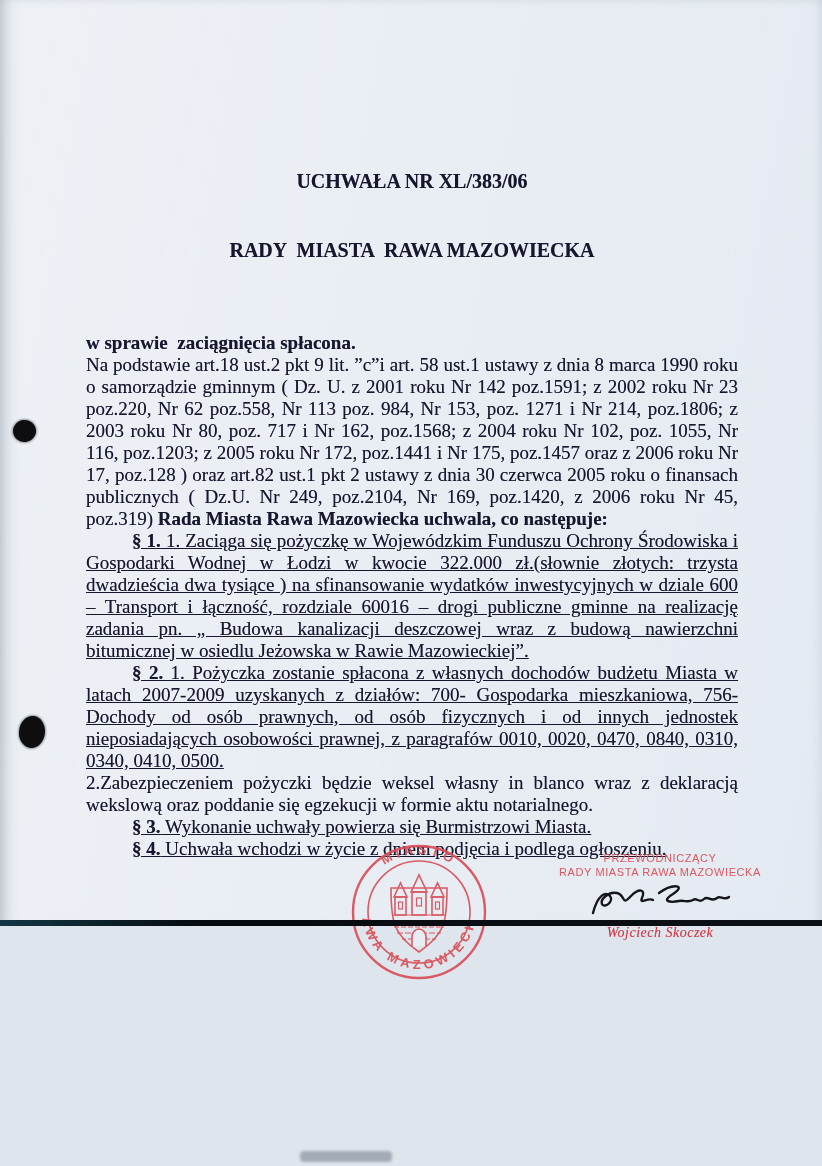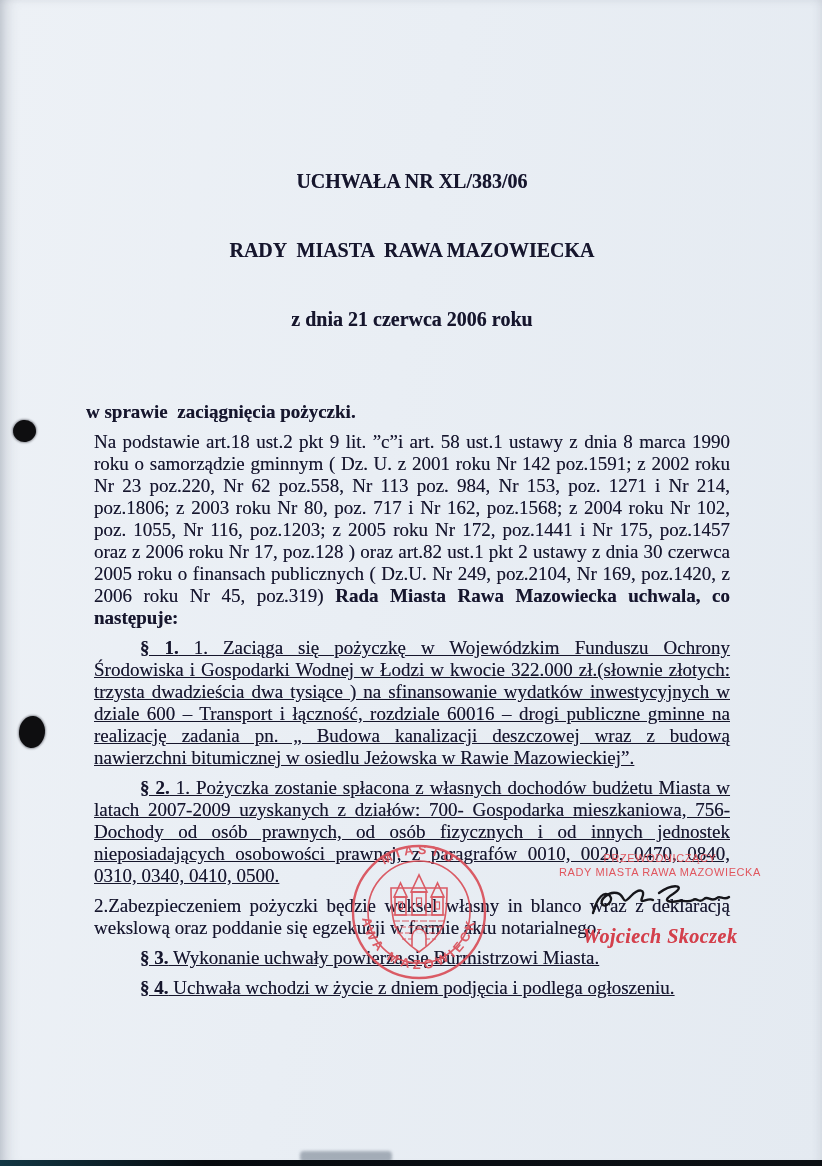--- a/index.html
+++ b/index.html
@@ -3,33 +3,33 @@
 <meta charset="utf-8">
 <style>
   html,body{margin:0;padding:0;}
   body{
     width:822px;height:1166px;
     font-family:"Liberation Serif","DejaVu Serif",serif;
     background:#dfe5ec;
     overflow:hidden;
   }
   .page{
-    position:relative;width:822px;height:1166px;
+    position:relative;width:822px;height:926px;
     background:linear-gradient(100deg,#edf1f6 0%,#e9eef4 45%,#e4eaf1 100%);
     box-shadow:inset 12px 0 18px -12px rgba(60,70,90,.45), inset -6px 0 14px -10px rgba(60,70,90,.3);
     color:#16162c;
   }
   .content{
     position:absolute;left:86px;top:0;width:652px;
     font-size:19px;line-height:22px;
     text-shadow:0 0 .5px rgba(25,25,70,.55);
   }
   .title-block{margin-top:124px;text-align:center;font-weight:bold;font-size:20px;line-height:23px;white-space:pre-wrap;}
   .subject{margin:24px 0 0 0;font-weight:bold;white-space:pre-wrap;}
-  p.body-par{margin:8px;text-align:justify;}
+  p.body-par{margin:0;text-align:justify;}
   .preamble{margin-top:20px;}
   .indent{text-indent:64px;display:inline;}
   .ind-par{text-indent:46px;text-decoration:underline;}
   .mt8{margin-top:8px;}
   .mt14{margin-top:14px;}
   .mt26{margin-top:26px;}
   .mt22{margin-top:22px;}
   .no-just{text-align:left !important;}
   b{font-weight:bold;}
 
@@ -41,21 +41,21 @@
   .stamp svg{display:block;}
 
   .sig-block{position:absolute;left:552px;top:851px;width:216px;text-align:center;}
   .sig-role{
     font-family:"Liberation Sans","DejaVu Sans",sans-serif;
     color:#e0565e;font-size:11px;line-height:14px;letter-spacing:.6px;
     white-space:nowrap;
   }
   .sig-hand{margin:4px 0 0 8px;}
   .sig-name{
-    color:#d4404c;font-size:20px;font-weight:bold;font-style:italic;
+    color:#d4404c;font-size:14px;font-weight:normal;font-style:italic;
     margin-top:0px;letter-spacing:.5px;
     text-shadow:0 0 .6px rgba(210,60,75,.6);
   }
 
   .scan-smudge{position:absolute;left:300px;top:1151px;width:92px;height:11px;background:#939da9;border-radius:4px;filter:blur(1.5px);opacity:.8;}
   .scan-edge-bottom{
     position:absolute;left:0;bottom:0;width:822px;height:6px;
     background:linear-gradient(to right,#123744 0%,#060a0e 25%,#0a0e13 60%,#0c1014 100%);
   }
 </style>
@@ -65,24 +65,23 @@
 <div class="page">
 
   <div class="hole hole-1"></div>
   <div class="hole hole-2"></div>
 
   <div class="content">
 
     <div class="title-block">
       <div>UCHWAŁA NR XL/383/06</div>
       <div>RADY  MIASTA  RAWA MAZOWIECKA</div>
-      <div>z dnia 21 czerwca 2006 roku</div>
     </div>
 
-    <p class="subject">w sprawie  zaciągnięcia pożyczki.</p>
+    <p class="subject">w sprawie  zaciągnięcia spłacona.</p>
 
     <p class="body-par preamble"><span class="indent">Na podstawie art.18 ust.2  pkt 9 lit. ”c”i art. 58 ust.1  ustawy z dnia 8 marca 1990 roku o samorządzie gminnym ( Dz. U. z  2001 roku Nr 142  poz.1591; z 2002 roku  Nr 23 poz.220, Nr 62 poz.558, Nr 113 poz. 984, Nr 153, poz. 1271 i Nr 214, poz.1806; z 2003 roku Nr 80, poz. 717 i Nr 162, poz.1568; z 2004 roku  Nr 102, poz. 1055, Nr 116, poz.1203; z 2005 roku Nr 172, poz.1441 i Nr 175, poz.1457 oraz z 2006 roku Nr 17, poz.128 ) oraz art.82 ust.1  pkt 2 ustawy z dnia 30 czerwca 2005 roku o finansach publicznych ( Dz.U. Nr 249, poz.2104, Nr 169, poz.1420, z 2006 roku Nr 45, poz.319) </span><b>Rada Miasta Rawa Mazowiecka uchwala,  co następuje:</b></p>
 
     <p class="body-par ind-par mt8"><b>§ 1.</b><span> 1. Zaciąga się pożyczkę w Wojewódzkim Funduszu Ochrony Środowiska i Gospodarki Wodnej w Łodzi w kwocie 322.000 zł.(słownie złotych: trzysta dwadzieścia dwa tysiące ) na sfinansowanie wydatków inwestycyjnych w dziale 600 – Transport i łączność, rozdziale 60016 – drogi publiczne gminne na realizację zadania pn. „ Budowa kanalizacji deszczowej wraz z budową nawierzchni bitumicznej w osiedlu Jeżowska w Rawie Mazowieckiej”.</span></p>
 
     <p class="body-par ind-par mt14"><b>§ 2.</b><span> 1. Pożyczka zostanie  spłacona  z własnych dochodów budżetu Miasta w latach 2007-2009 uzyskanych z  działów:  700- Gospodarka mieszkaniowa, 756- Dochody od osób prawnych, od osób fizycznych i od innych jednostek nieposiadających osobowości prawnej, z paragrafów 0010, 0020,  0470, 0840,  0310, 0340, 0410, 0500.</span></p>
     <p class="body-par">2.Zabezpieczeniem  pożyczki  będzie weksel  własny  in blanco wraz z deklaracją wekslową oraz poddanie się egzekucji w formie aktu notarialnego.</p>
 
     <p class="body-par ind-par no-just mt26"><b>§ 3.</b><span> Wykonanie uchwały powierza się Burmistrzowi  Miasta.</span></p>
 

